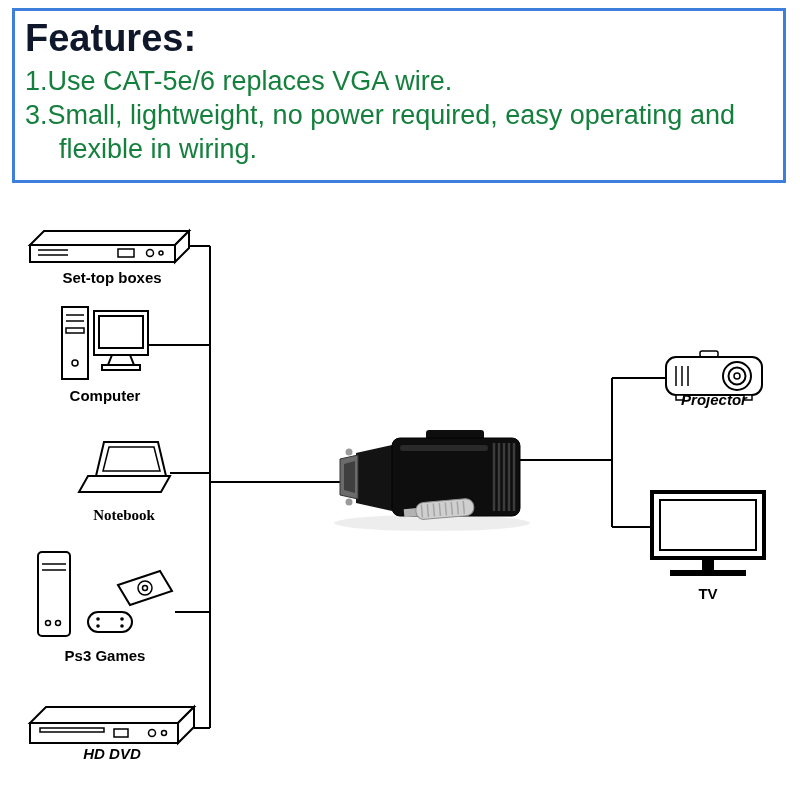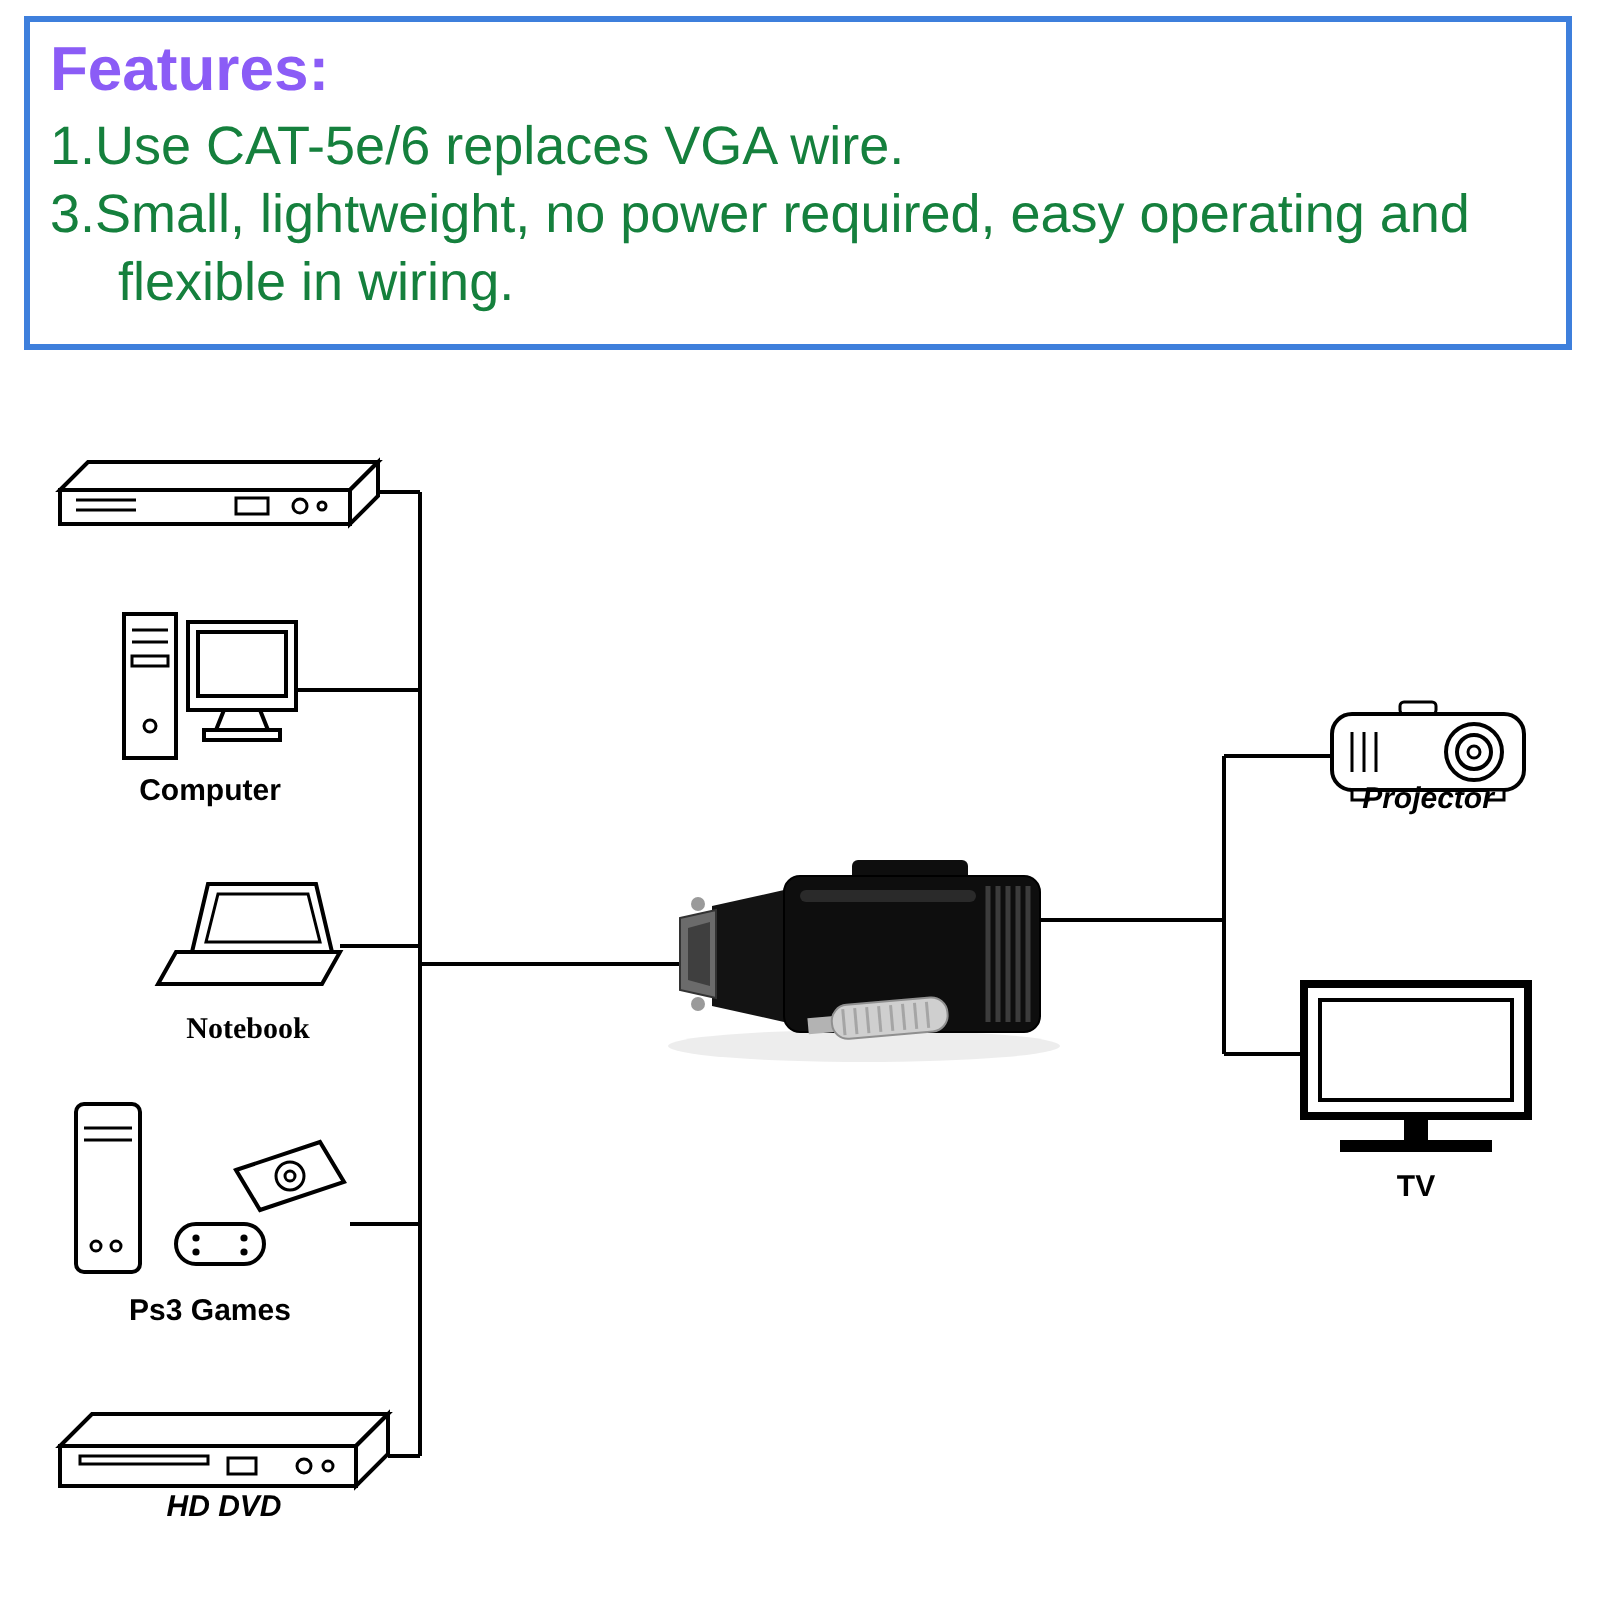--- a/index.html
+++ b/index.html
@@ -8,21 +8,21 @@
     background:#ffffff;
     font-family:"Liberation Sans",sans-serif;
   }
   .features-box{
     position:absolute;left:12px;top:8px;width:774px;box-sizing:border-box;
     border:3px solid #3e7fdc;
     padding:6px 12px 14px 10px;
     background:#ffffff;
   }
   .features-title{
-    color:#8b5cf6;font-size:31px;font-weight:bold;line-height:1.15;
+    color:#0f172a;font-size:38px;font-weight:bold;line-height:1.15;
     margin:0 0 3px 0;
   }
   .feature-item{
     color:#15803d;font-size:27px;line-height:34px;
     padding-left:34px;text-indent:-34px;margin:0;
   }
   .diagram{
     position:absolute;left:0;top:195px;width:800px;height:605px;
   }
   .diagram svg{position:absolute;left:0;top:0;}
@@ -162,19 +162,20 @@
         <line x1="434" y1="308" x2="434" y2="321" stroke="#a5a5a5" stroke-width="1.5"></line>
         <line x1="440" y1="308" x2="440" y2="321" stroke="#a5a5a5" stroke-width="1.5"></line>
         <line x1="446" y1="308" x2="446" y2="321" stroke="#a5a5a5" stroke-width="1.5"></line>
         <line x1="452" y1="308" x2="452" y2="321" stroke="#a5a5a5" stroke-width="1.5"></line>
         <line x1="458" y1="308" x2="458" y2="321" stroke="#a5a5a5" stroke-width="1.5"></line>
         <line x1="464" y1="308" x2="464" y2="321" stroke="#a5a5a5" stroke-width="1.5"></line>
       </g>
     </g>
   </svg>
 
+  <div class="device-label lbl-settop">Set-top boxes</div>
   <div class="device-label lbl-computer">Computer</div>
   <div class="device-label lbl-notebook">Notebook</div>
   <div class="device-label lbl-ps3">Ps3 Games</div>
   <div class="device-label lbl-hddvd">HD DVD</div>
   <div class="device-label lbl-projector">Projector</div>
   <div class="device-label lbl-tv">TV</div>
 </div>
 
 </body></html>

